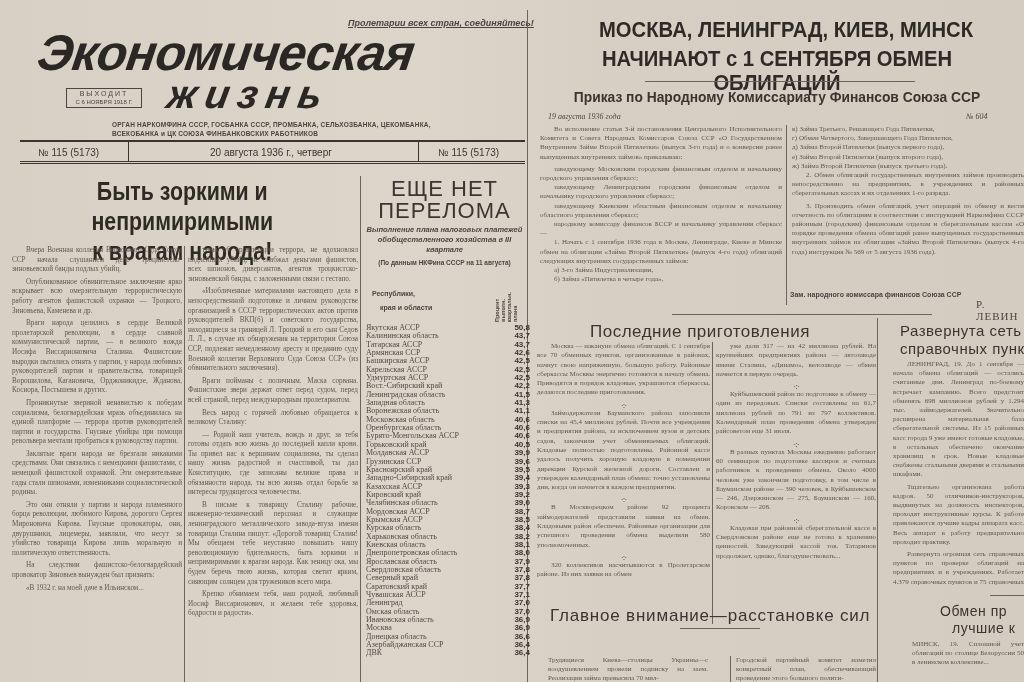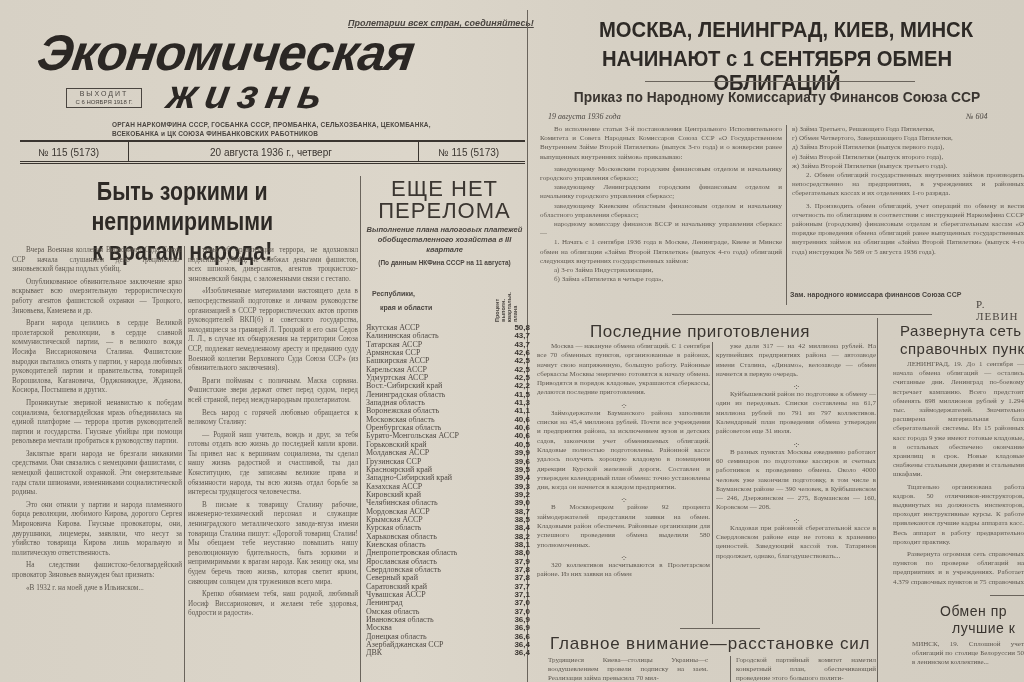--- a/index.html
+++ b/index.html
@@ -339,21 +339,21 @@
     <p>уже дали 317 — на 42 миллиона рублей. На крупнейших предприятиях района — автозаводе имени Сталина, «Динамо», велозаводе — обмен начнется в первую очередь.</p>
     <div class="dots">·:·</div>
     <p>Куйбышевский район по подготовке к обмену — один из передовых. Списки составлены на 61,7 миллиона рублей по 791 из 797 коллективов. Календарный план проведения обмена утвержден райсоветом еще 31 июля.</p>
     <div class="dots">·:·</div>
     <p>В разных пунктах Москвы ежедневно работают 60 семинаров по подготовке кассиров и счетных работников к проведению обмена. Около 4000 человек уже закончили подготовку, в том числе в Бауманском районе — 390 человек, в Куйбышевском — 246, Дзержинском — 275, Бауманском — 160, Коровском — 208.</p>
     <div class="dots">·:·</div>
     <p>Кладовая при районной сберегательной кассе в Свердловском районе еще не готова к хранению ценностей. Заведующий кассой тов. Татаринов продолжает, однако, благодушествовать...</p>
   </div>
 
   <div class="hline" style="left:680px;top:628px;width:80px"></div>
-  <div class="abs sec-title" style="left:550px;top:634px;font-size:17px;letter-spacing:0.8px">Главное внимание—расстановке сил</div>
+  <div class="abs sec-title" style="left:550px;top:606px;font-size:17px;letter-spacing:0.8px">Главное внимание—расстановке сил</div>
   <div class="abs col-text" style="left:548px;top:656px;width:160px;height:26px;overflow:hidden;font-size:7px;line-height:9px">Трудящиеся Киева—столицы Украины—с воодушевлением провели подписку на заем. Реализация займа превысила 70 мил-</div>
   <div class="vline" style="left:730px;top:656px;height:26px"></div>
   <div class="abs col-text" style="left:736px;top:656px;width:140px;height:26px;overflow:hidden;font-size:7px;line-height:9px">Городской партийный комитет наметил конкретный план, обеспечивающий проведение этого большого полити-</div>
 
   <div class="abs sec-title" style="left:900px;top:322px;font-size:15px;line-height:18px">
     <div>Развернута сеть</div>
     <div>справочных пунктов</div>
   </div>
   <div class="abs col-text" style="left:893px;top:360px;width:131px;height:225px;overflow:hidden;font-size:7px;line-height:9.2px">
     <p>ЛЕНИНГРАД, 19. До 1 сентября — начала обмена облигаций — остались считанные дни. Ленинград по-боевому встречает кампанию. Всего предстоит обменять 698 миллионов рублей у 1.294 тыс. займодержателей. Значительно расширена материальная база сберегательной системы. Из 15 районных касс города 9 уже имеют готовые кладовые, в остальных обеспечено окончание хранилищ в срок. Новые кладовые снабжены стальными дверями и стальными шкафами.</p>

